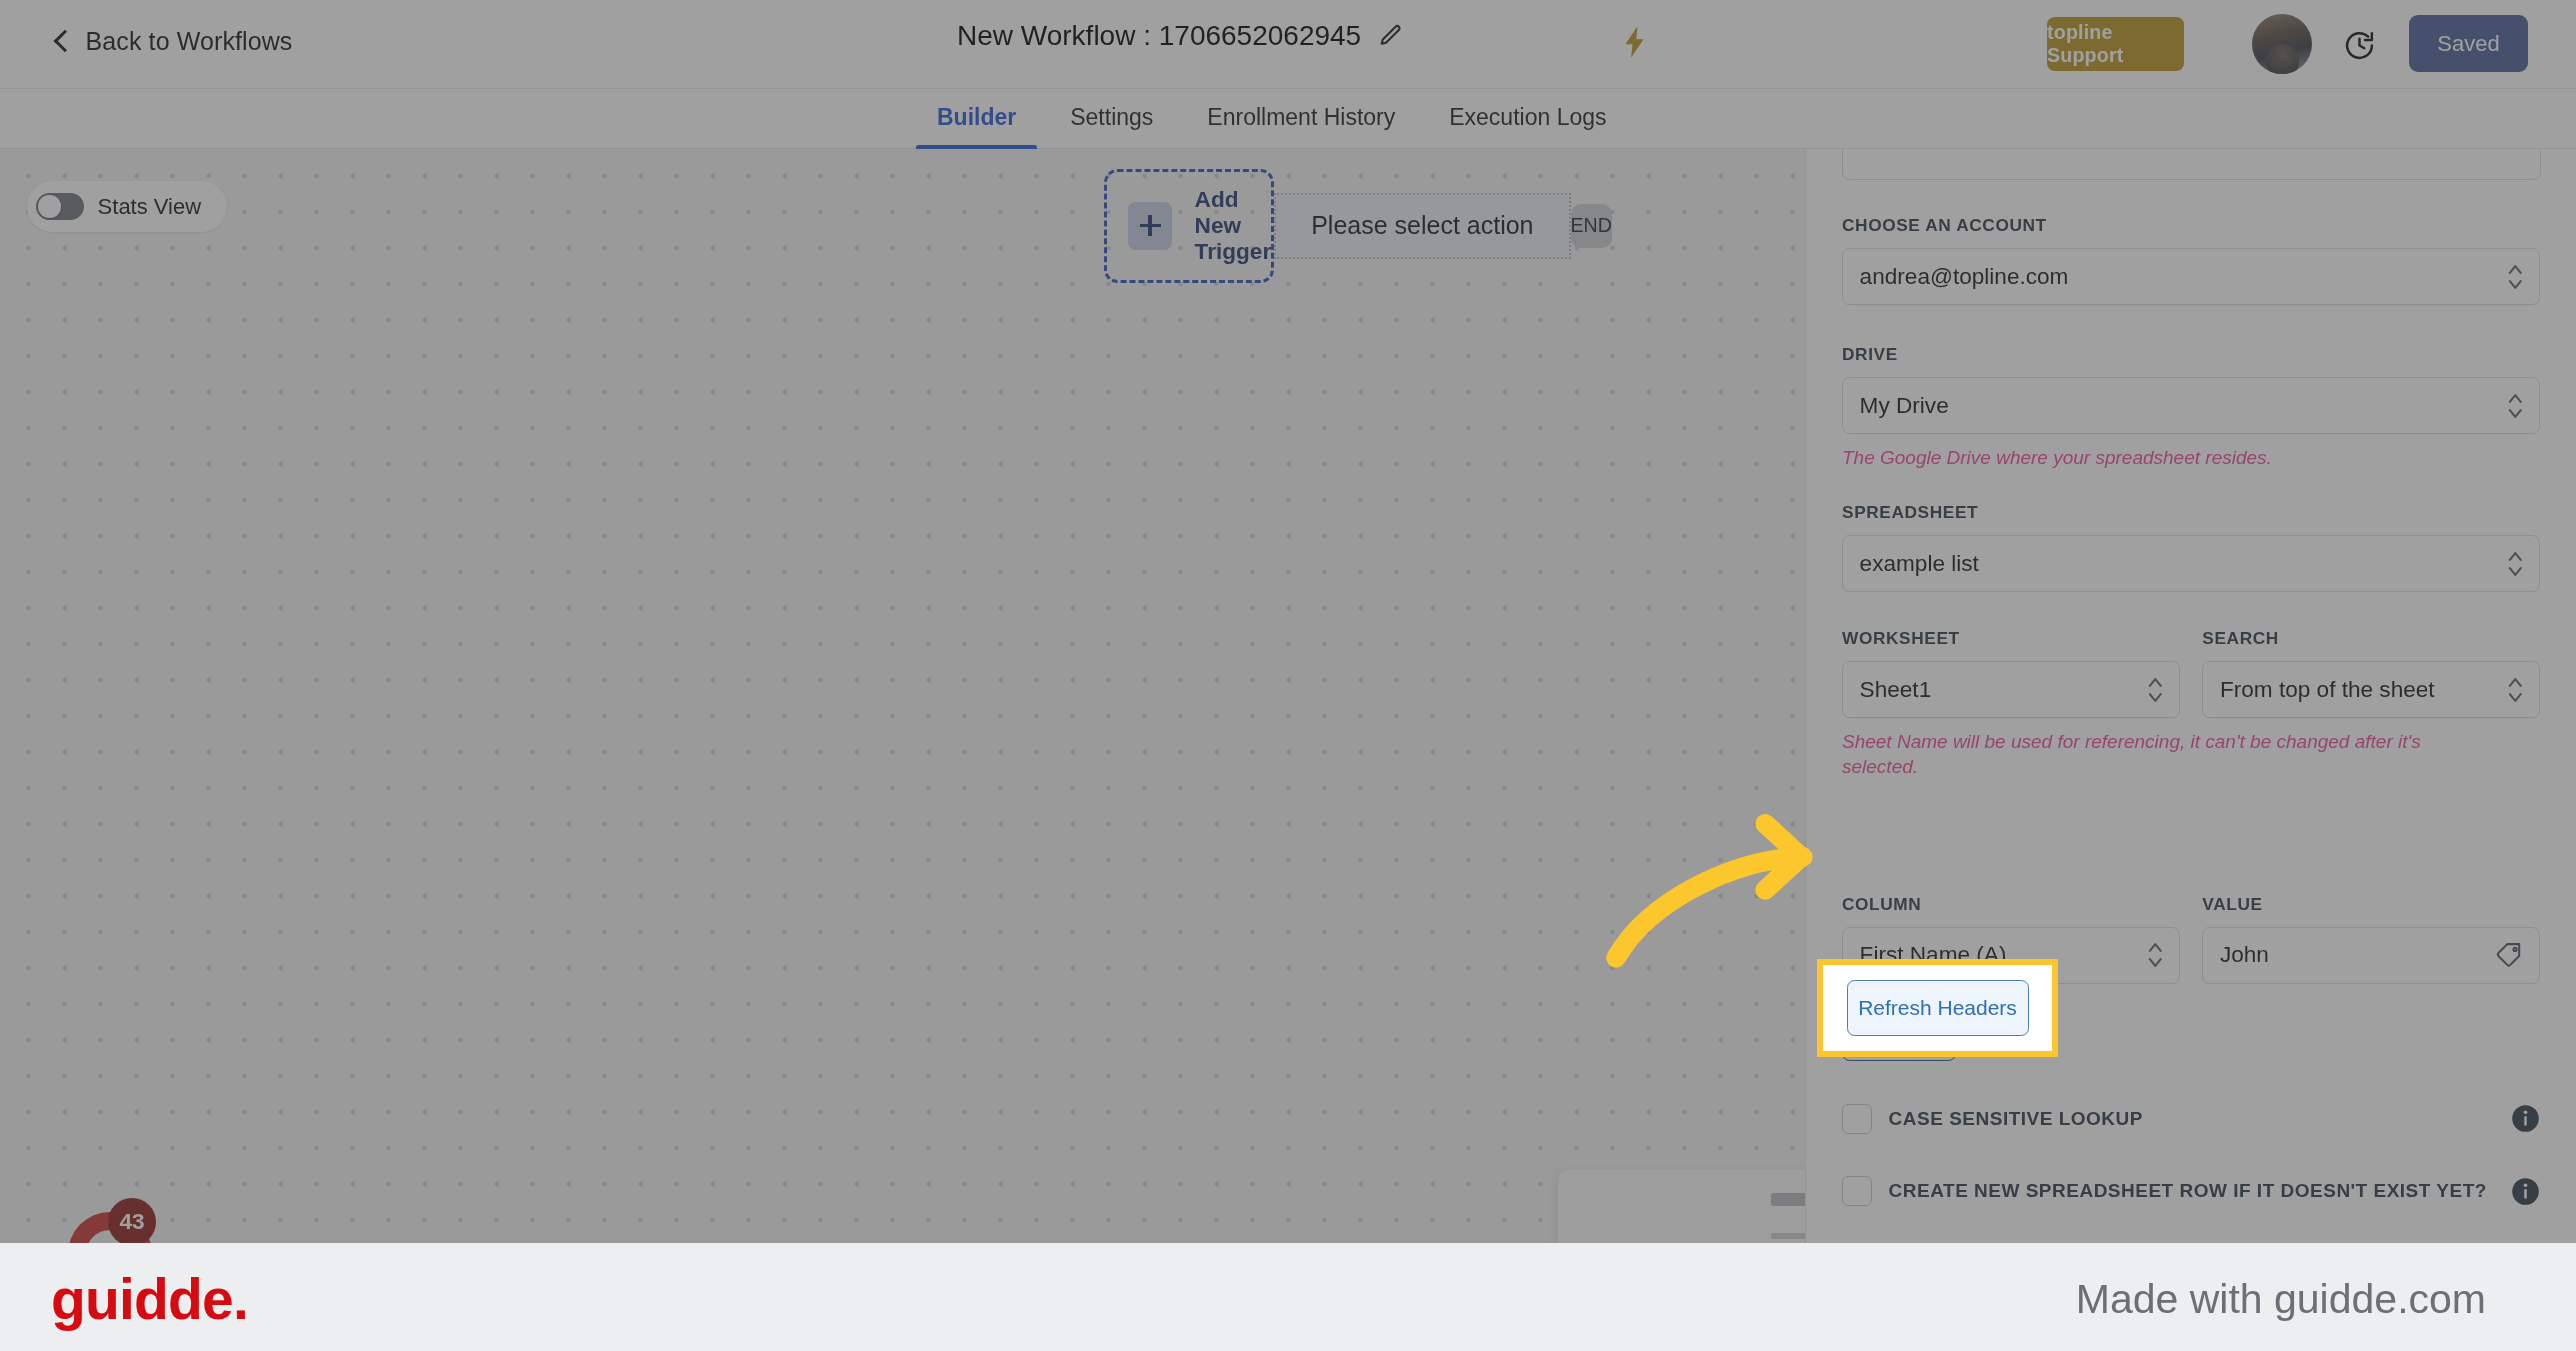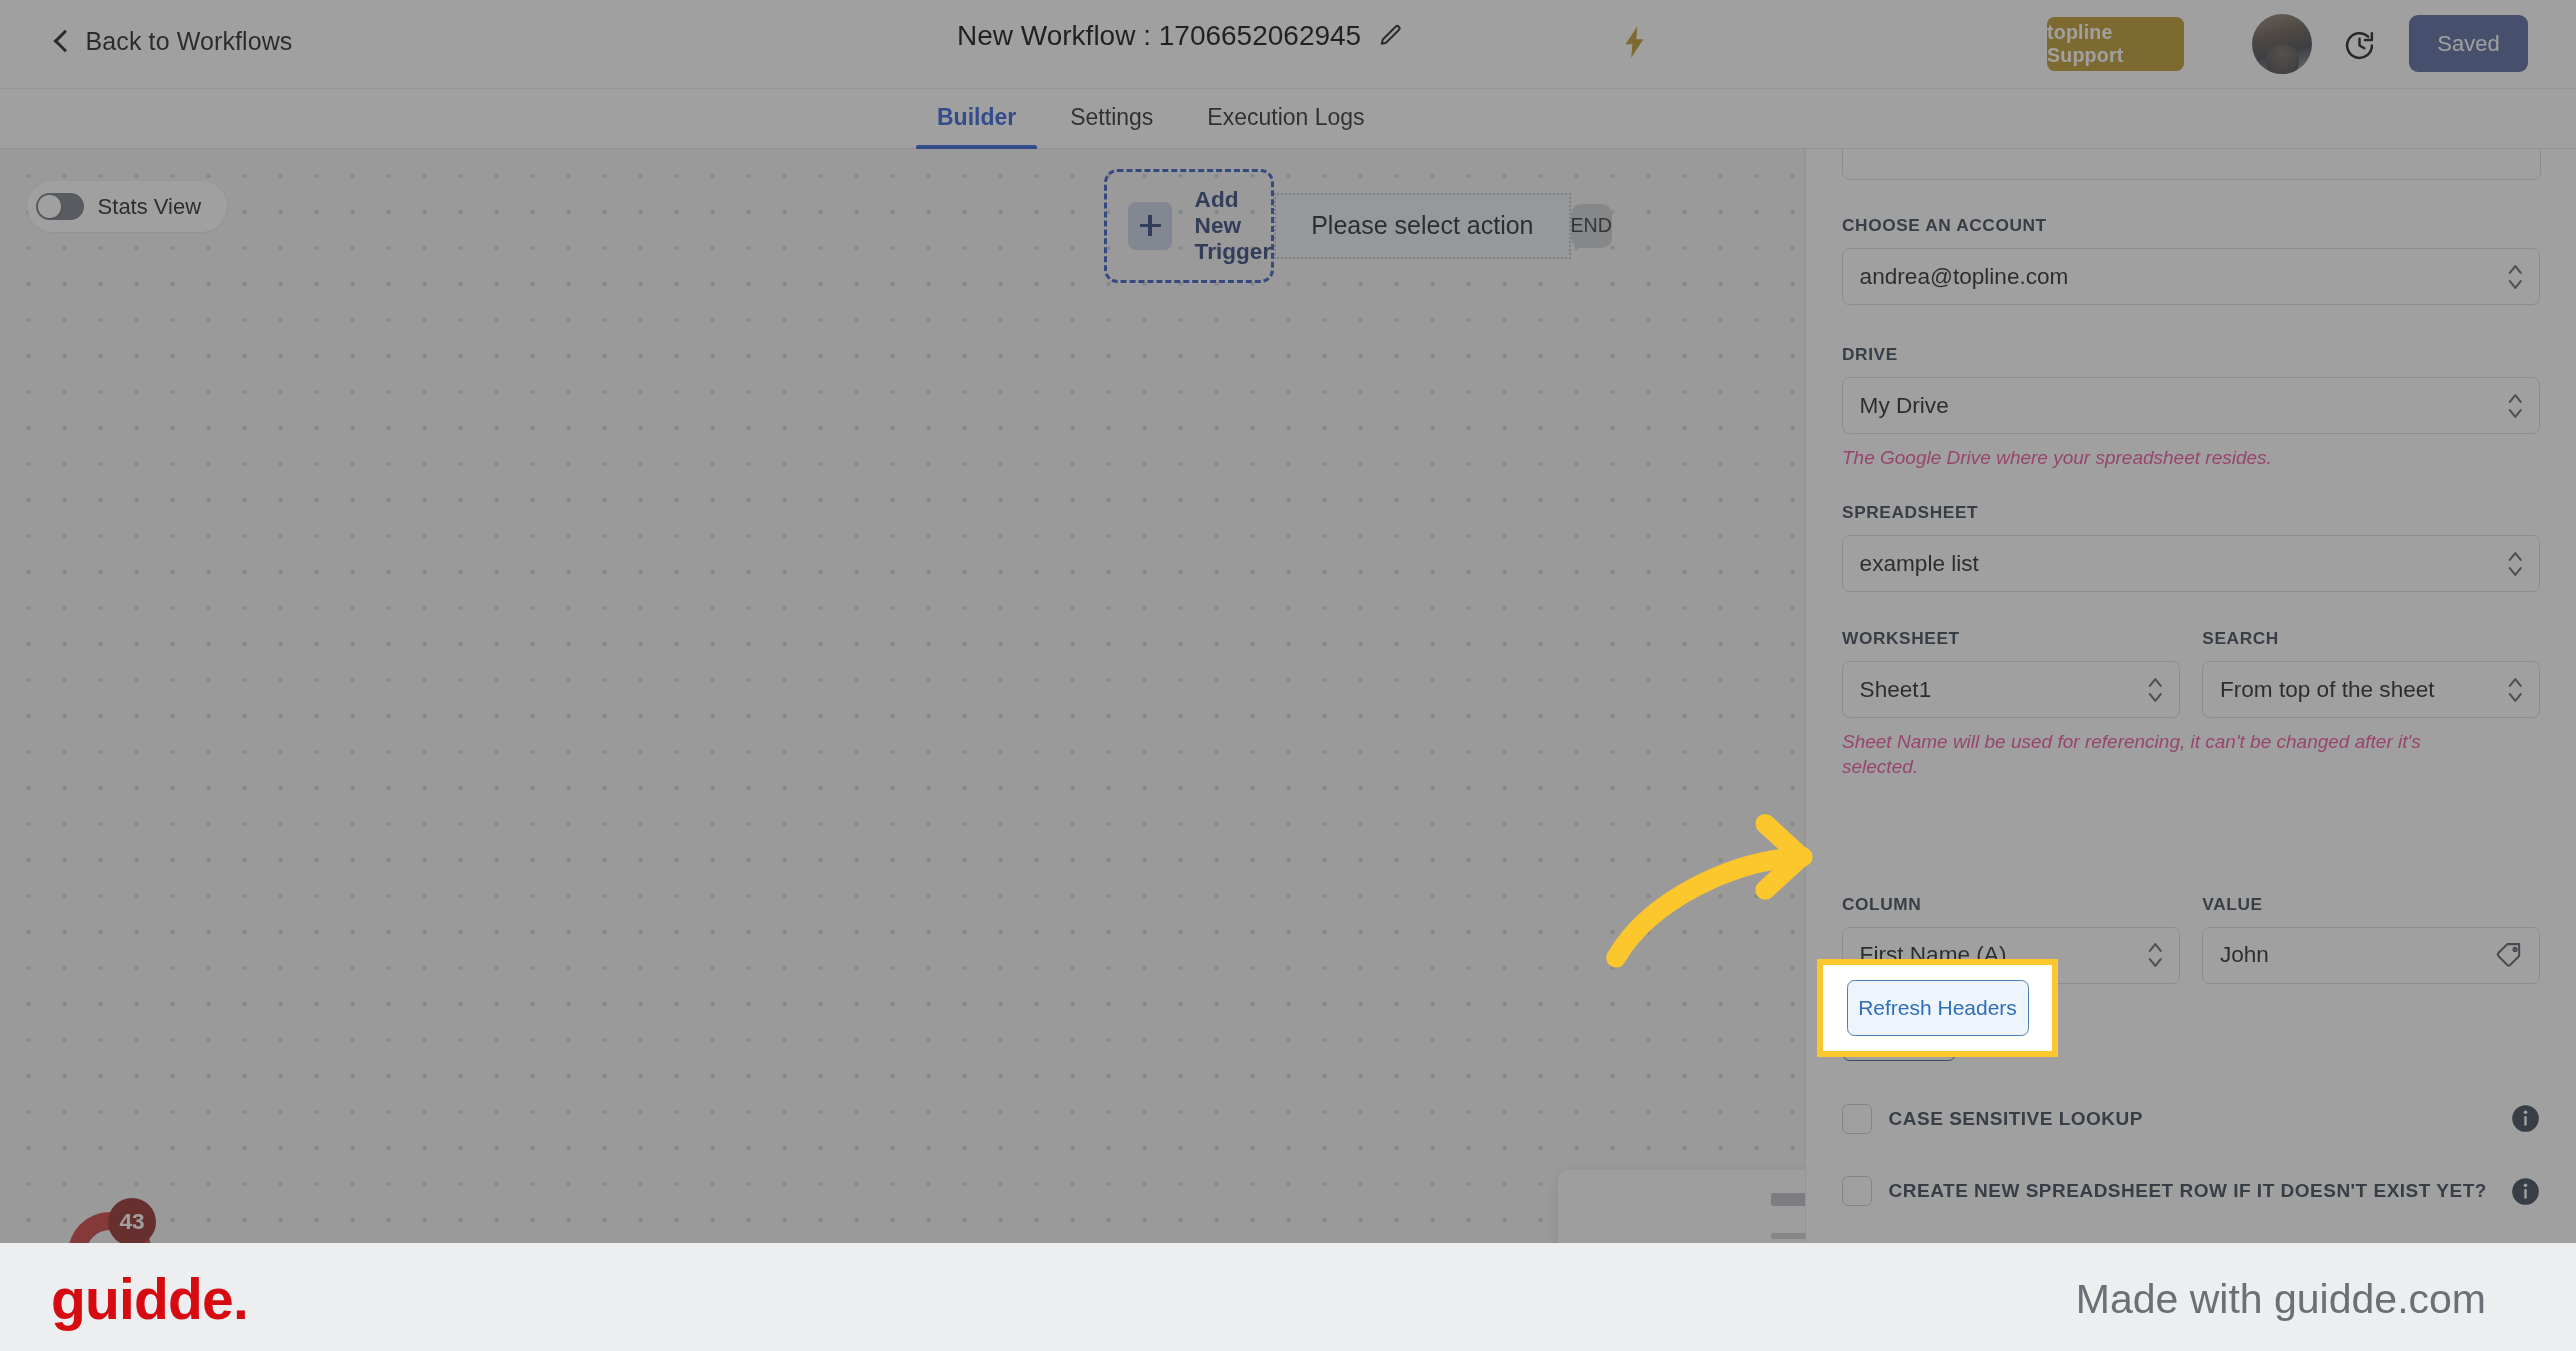--- a/index.html
+++ b/index.html
@@ -396,20 +396,21 @@
 
       <div class="saved-btn">
         <span>Saved</span>
       </div>
     </div>
 
     <div class="tabbar">
       <div class="tabs">
         <div class="tab active"><span>Builder</span></div>
         <div class="tab"><span>Settings</span></div>
+        <div class="tab"><span>Enrollment History</span></div>
         <div class="tab"><span>Execution Logs</span></div>
       </div>
 
       <div class="test-wf">
         <span>Test Workflow</span>
       </div>
 
       <div class="publish-wrap">
         <span class="pub-label">Draft</span>
         <div class="switch">

